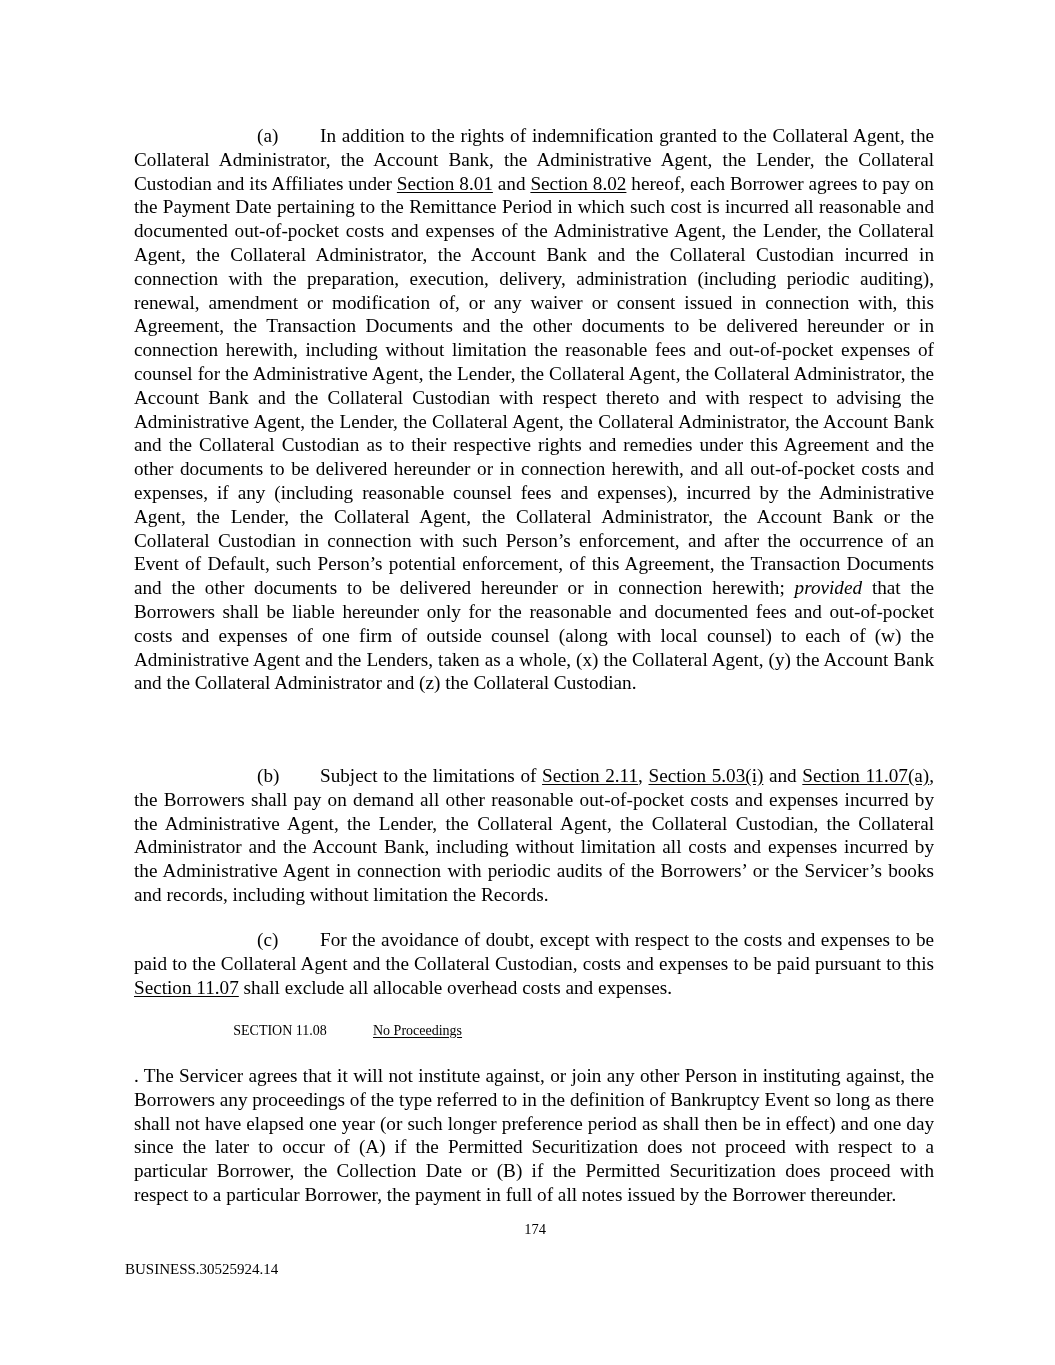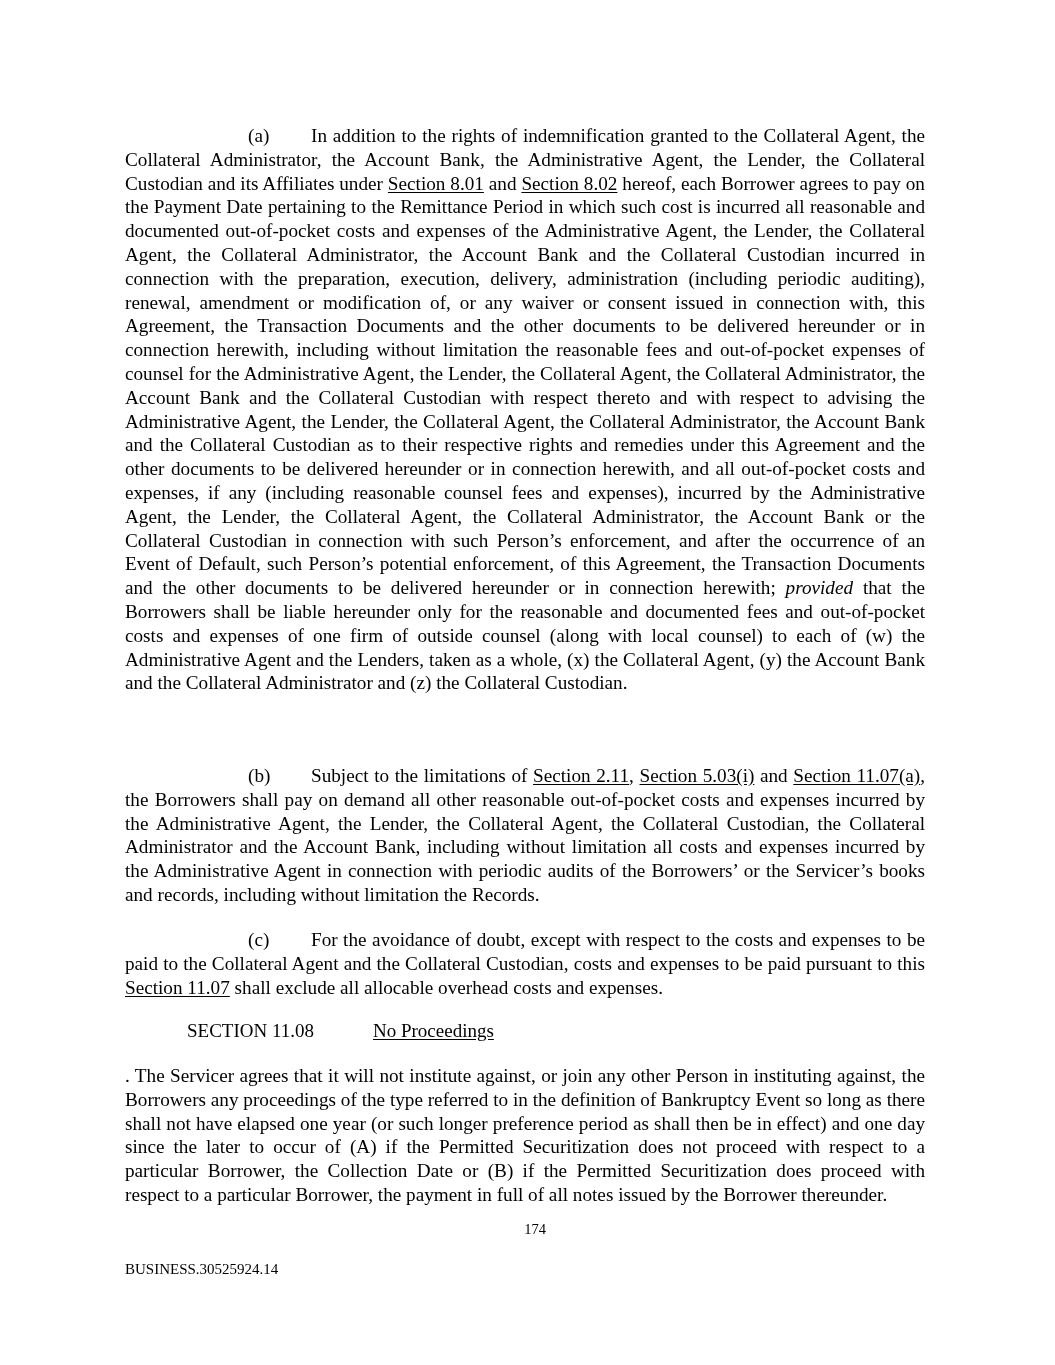--- a/index.html
+++ b/index.html
@@ -2,32 +2,32 @@
 <html><head>
 <meta charset="utf-8">
 <style>
   html, body { margin: 0; padding: 0; background: #ffffff; }
   body { width: 1055px; height: 1365px; position: relative; overflow: hidden; }
   .page {
     position: absolute; left: 0; top: 0; width: 1055px; height: 1365px; background: #fff;
     font-family: "Liberation Serif", "DejaVu Serif", serif; color: #000;
   }
   .para {
-    position: absolute; left: 125px; width: 800px;
+    position: absolute; left: 134px; width: 800px;
     font-size: 19.2px; line-height: 23.8px;
     text-align: justify; text-align-last: left;
     margin: 0;
   }
   .indent { display: inline-block; width: 123px; }
   .label { display: inline-block; width: 63px; }
   .u { text-decoration: underline; text-underline-offset: 2px; }
   .i { font-style: italic; }
   .heading {
     position: absolute; left: 187px; top: 1019px;
-    font-size: 19px; line-height: 23.8px;
+    font-size: 14px; line-height: 23.8px; text-align: center;
   }
   .heading .num { display: inline-block; width: 186px; }
   .pagenum {
     position: absolute; left: 0; width: 1070px; top: 1221px; text-align: center;
     font-size: 14.5px;
   }
   .docid {
     position: absolute; left: 125px; top: 1261px; font-size: 15px;
   }
 </style>

